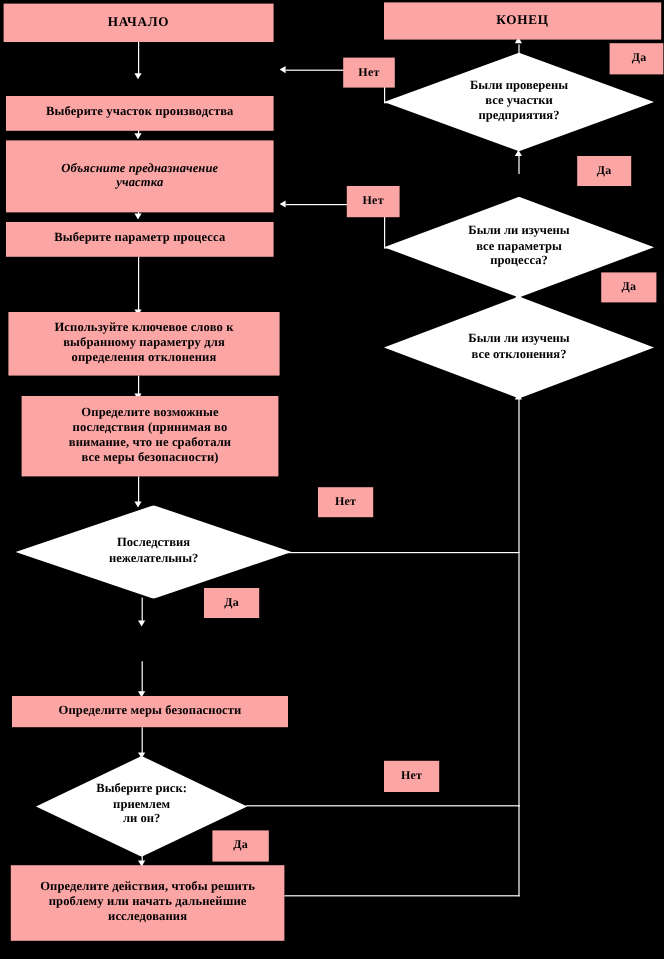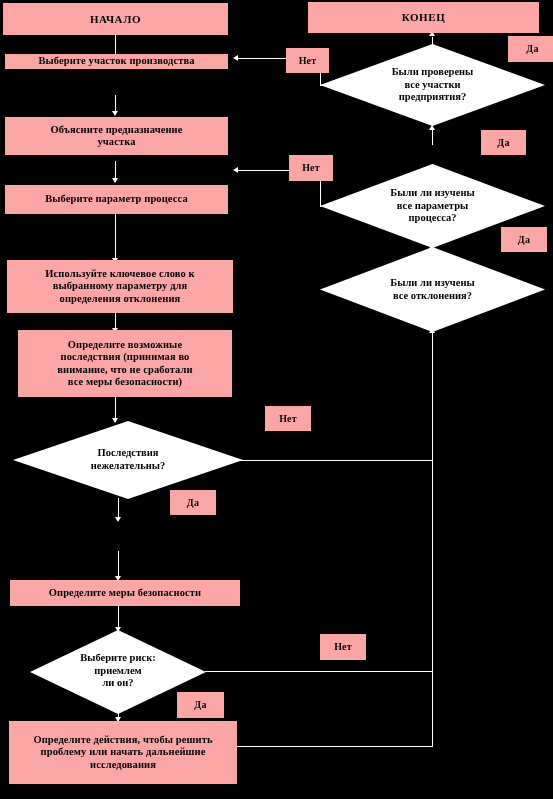--- a/index.html
+++ b/index.html
@@ -154,23 +154,23 @@
   <div class="conn conn-h" style="left:320px; top:85px; width:45px;"></div>
   <div class="conn conn-v" style="left:320px; top:58px; height:28px;"></div>
   <div class="conn conn-h" style="left:238px; top:58px; width:83px;"></div>
   <div class="arrow-left" style="left:233px; top:55px;"></div>
 
   <div class="conn conn-v" style="left:432px; top:37px; height:9px;"></div>
   <div class="arrow-up" style="left:429px; top:31px;"></div>
 
   <div class="node terminator" style="left:3px; top:3px; width:225px; height:32px;">НАЧАЛО</div>
 
-  <div class="node process" style="left:5px; top:54px; width:223px; height:15px;">Выберите участок производства</div>
-
-  <div class="node process" style="left:5px; top:117px; width:223px; height:38px;">Объясните предназначение
+  <div class="node process" style="left:5px; top:80px; width:223px; height:29px;">Выберите участок производства</div>
+
+  <div class="node process" style="left:5px; top:117px; width:223px; height:60px;font-style:italic;">Объясните предназначение
 участка</div>
 
   <div class="node process" style="left:7px; top:260px; width:226px; height:53px;">Используйте ключевое слово к
 выбранному параметру для
 определения отклонения</div>
 
   <div class="node process" style="left:5px; top:185px; width:223px; height:29px;">Выберите параметр процесса</div>
 
   <div class="node process" style="left:18px; top:330px; width:214px; height:67px;">Определите возможные
 последствия (принимая во
@@ -190,21 +190,21 @@
     <div class="diamond-shape"></div>
     <div class="diamond-text" style="padding-bottom:2px;">Выберите риск:
 приемлем
 ли он?</div>
   </div>
 
   <div class="node process" style="left:9px; top:721px; width:228px; height:63px;">Определите действия, чтобы решить
 проблему или начать дальнейшие
 исследования</div>
 
-  <div class="node terminator" style="left:308px; top:2px; width:231px; height:31px;">КОНЕЦ</div>
+  <div class="node terminator" style="left:320px; top:2px; width:231px; height:31px;">КОНЕЦ</div>
 
   <div class="diamond-wrap" style="left:320px; top:44px; width:225px; height:82px;">
     <div class="diamond-shape"></div>
     <div class="diamond-text">Были проверены
 все участки
 предприятия?</div>
   </div>
 
   <div class="diamond-wrap" style="left:320px; top:164px; width:225px; height:84px;">
     <div class="diamond-shape"></div>

